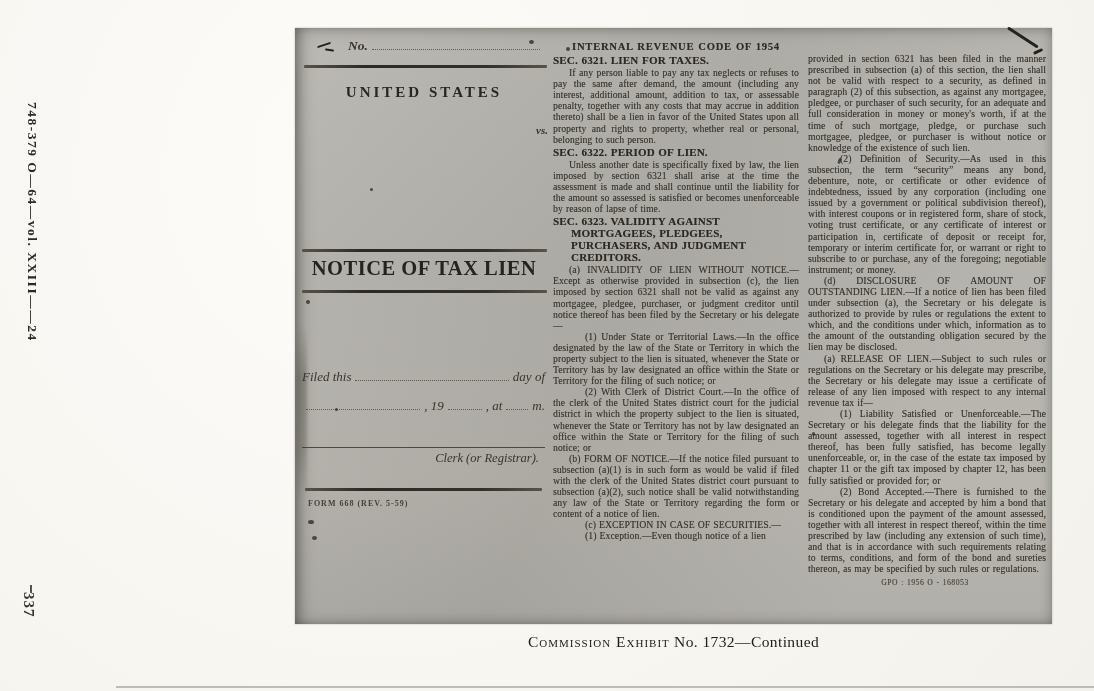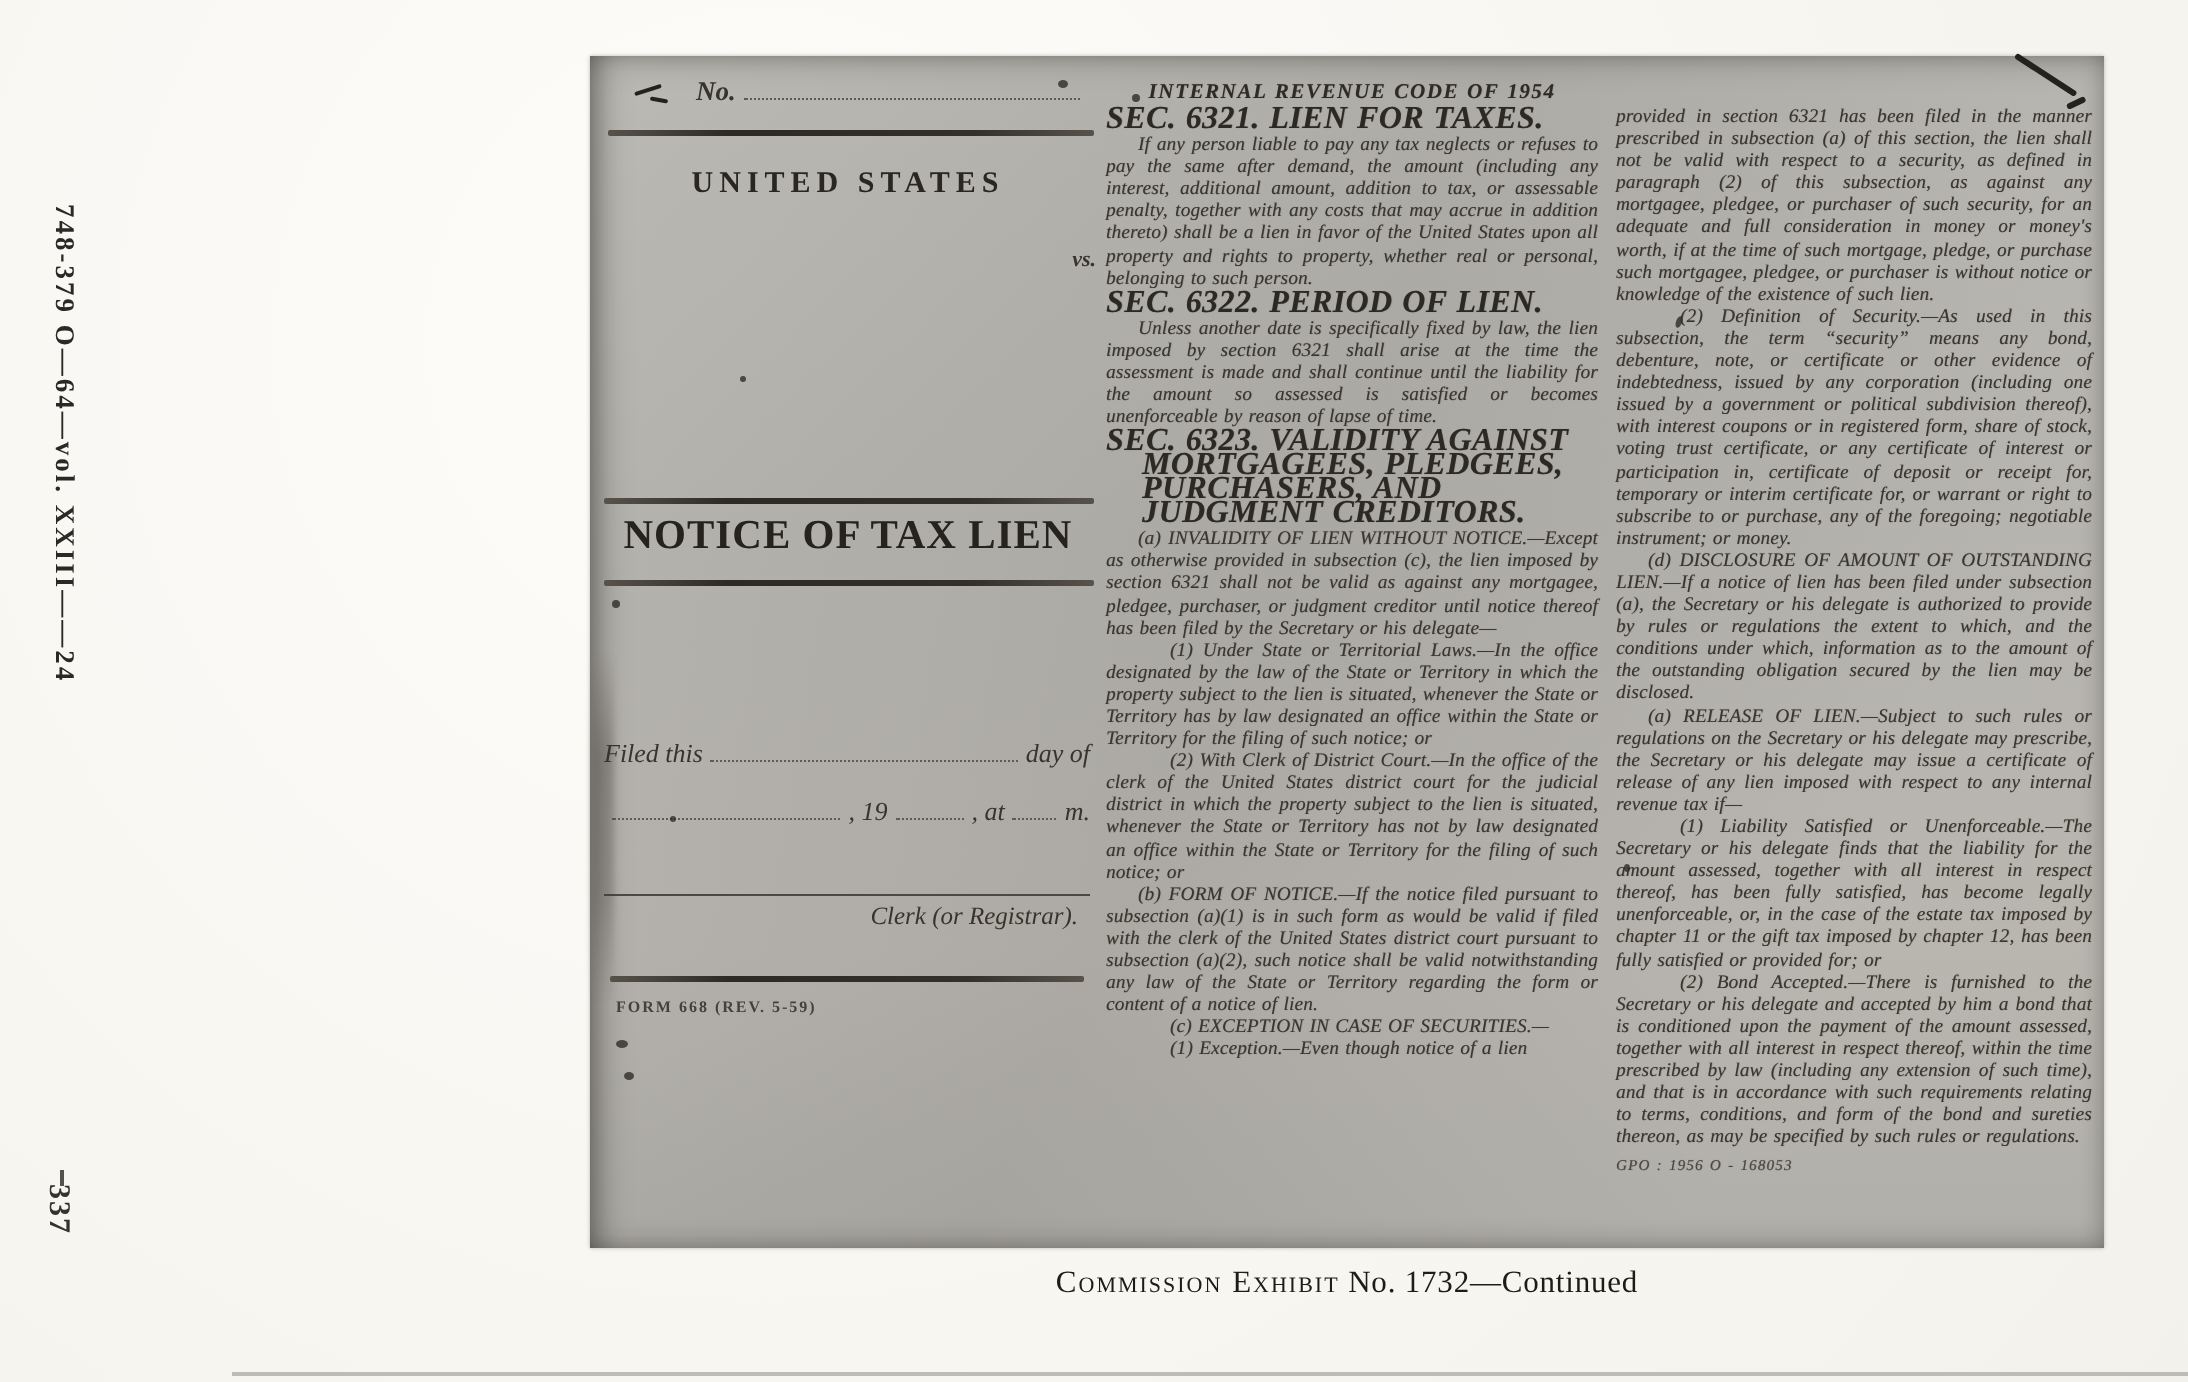--- a/index.html
+++ b/index.html
@@ -63,29 +63,29 @@
   .f-filed2{top:370px;font-size:13px;}
   .clerk-line{position:absolute;top:419px;left:2px;width:243px;border-bottom:1.3px solid #4d4942;}
   .f-clerk{top:423px;text-align:right;font-size:12.5px;padding-right:6px;}
   .f-formno{top:471px;left:8px;font-size:8px;letter-spacing:1px;color:#45413a;font-weight:bold;}
   
   .col{position:absolute;font-size:9.6px;line-height:11.1px;text-align:justify;
        letter-spacing:0.1px;word-spacing:0.6px;color:#3a362e;
        text-shadow:0.2px 0.2px 0.4px rgba(45,41,34,0.45);}
   .col.mid{left:258px;top:13px;width:246px;}
   .col.right{left:513px;top:25px;width:238px;}
-  .blk{margin:0;font-style:italic;}
+  .blk{margin:0;}
   .blk.title{text-align:center;font-weight:bold;font-size:10.5px;letter-spacing:0.8px;margin-bottom:2px;color:#2e2b25;}
-  .blk.sec{font-weight:bold;font-size:16px;line-height:12px;text-align:left;
+  .blk.sec{font-weight:bold;font-size:11px;line-height:12px;text-align:left;
            padding-left:18px;text-indent:-18px;margin:1px 0;color:#2c2923;letter-spacing:0.2px;}
   .blk.p{text-indent:16px;}
   .blk.p1{text-indent:32px;}
   .blk.p2{text-indent:32px;text-align:left;}
   .blk.pc{text-indent:0;}
-  .blk.gpo{text-align:left;font-size:7.5px;letter-spacing:0.6px;padding-right:4px;margin-top:3px;color:#4c473f;text-indent:0;}
+  .blk.gpo{text-align:center;font-size:7.5px;letter-spacing:0.6px;padding-right:4px;margin-top:3px;color:#4c473f;text-indent:0;}
   
   .speck{position:absolute;background:#2f2c27;border-radius:50%;opacity:0.8;}
   .pen{position:absolute;background:#24221e;border-radius:2px;}
   .smudge{position:absolute;left:1px;top:298px;width:11px;height:175px;
           background:linear-gradient(to bottom, rgba(55,50,44,0.0), rgba(55,50,44,0.28) 30%, rgba(55,50,44,0.22) 70%, rgba(55,50,44,0));
           filter:blur(1.5px);}
 </style>
 </head>
 <body>
 

